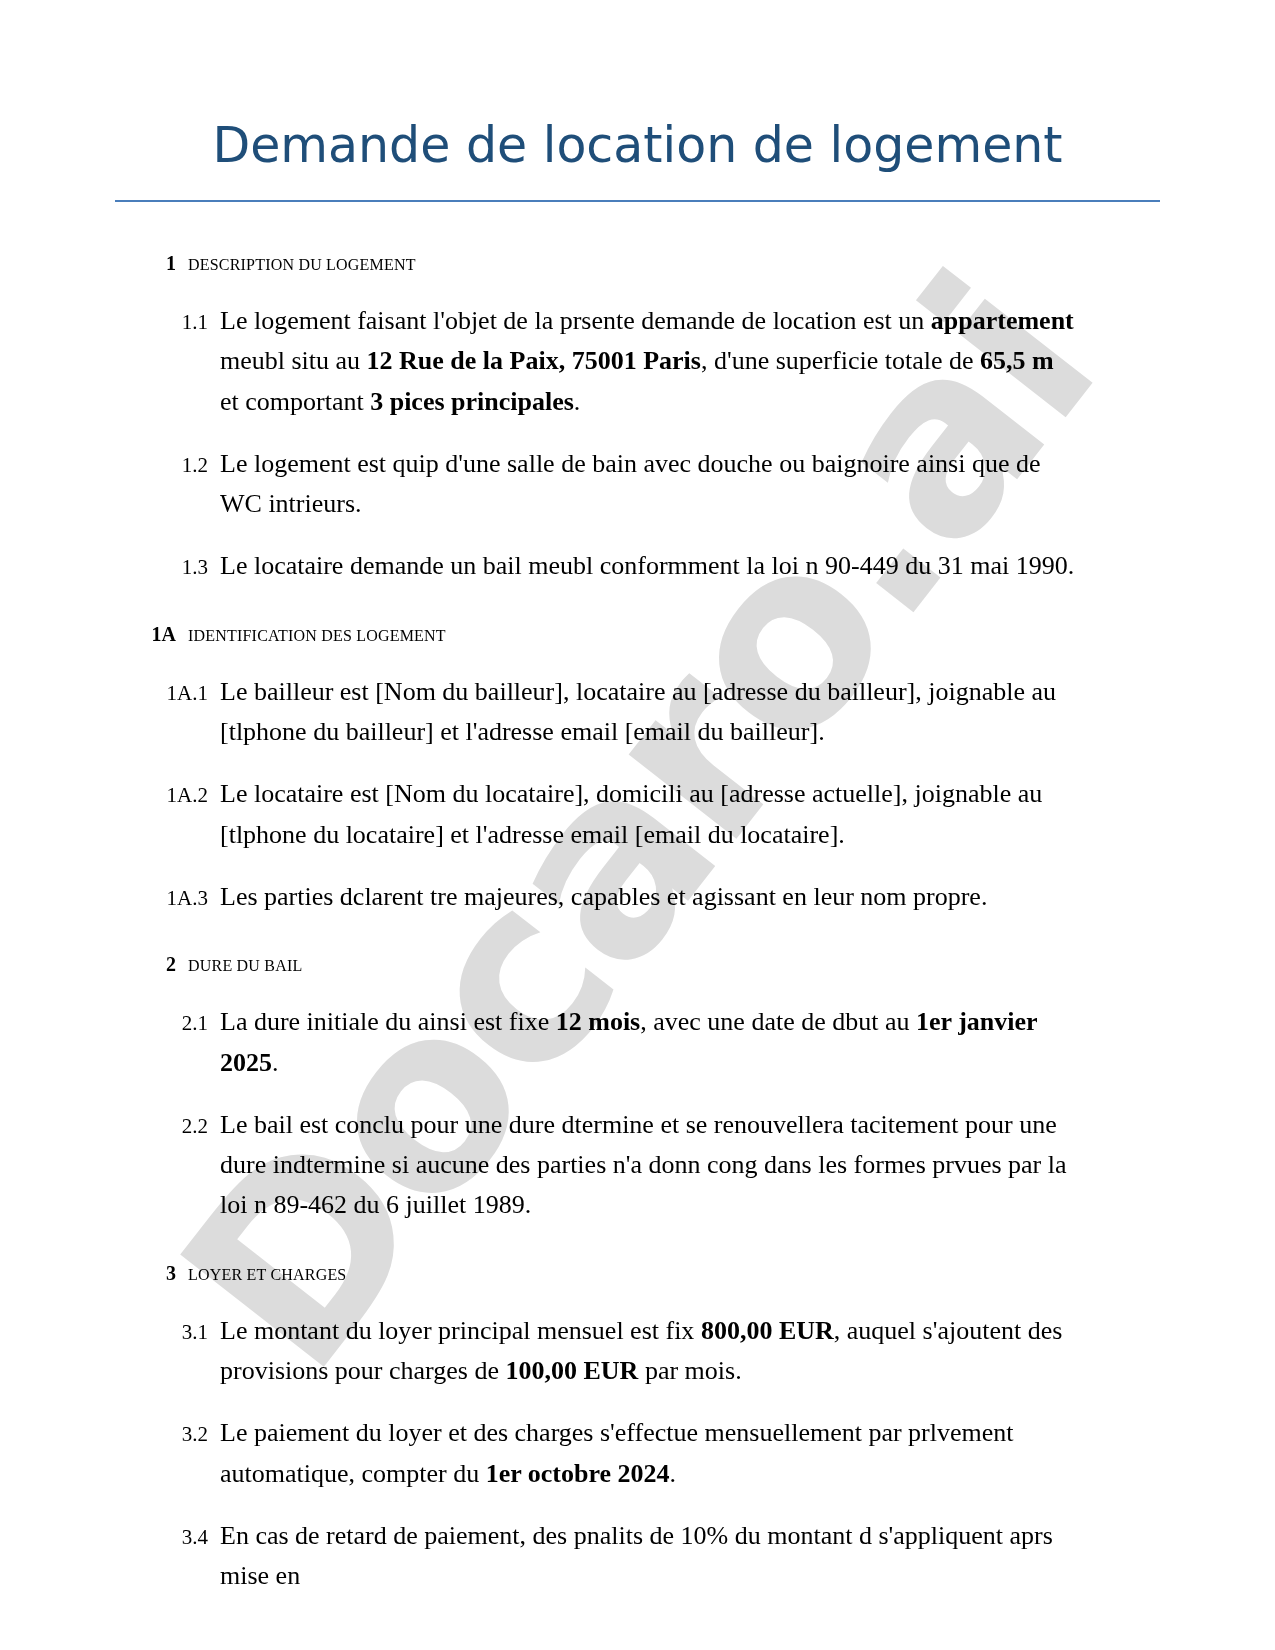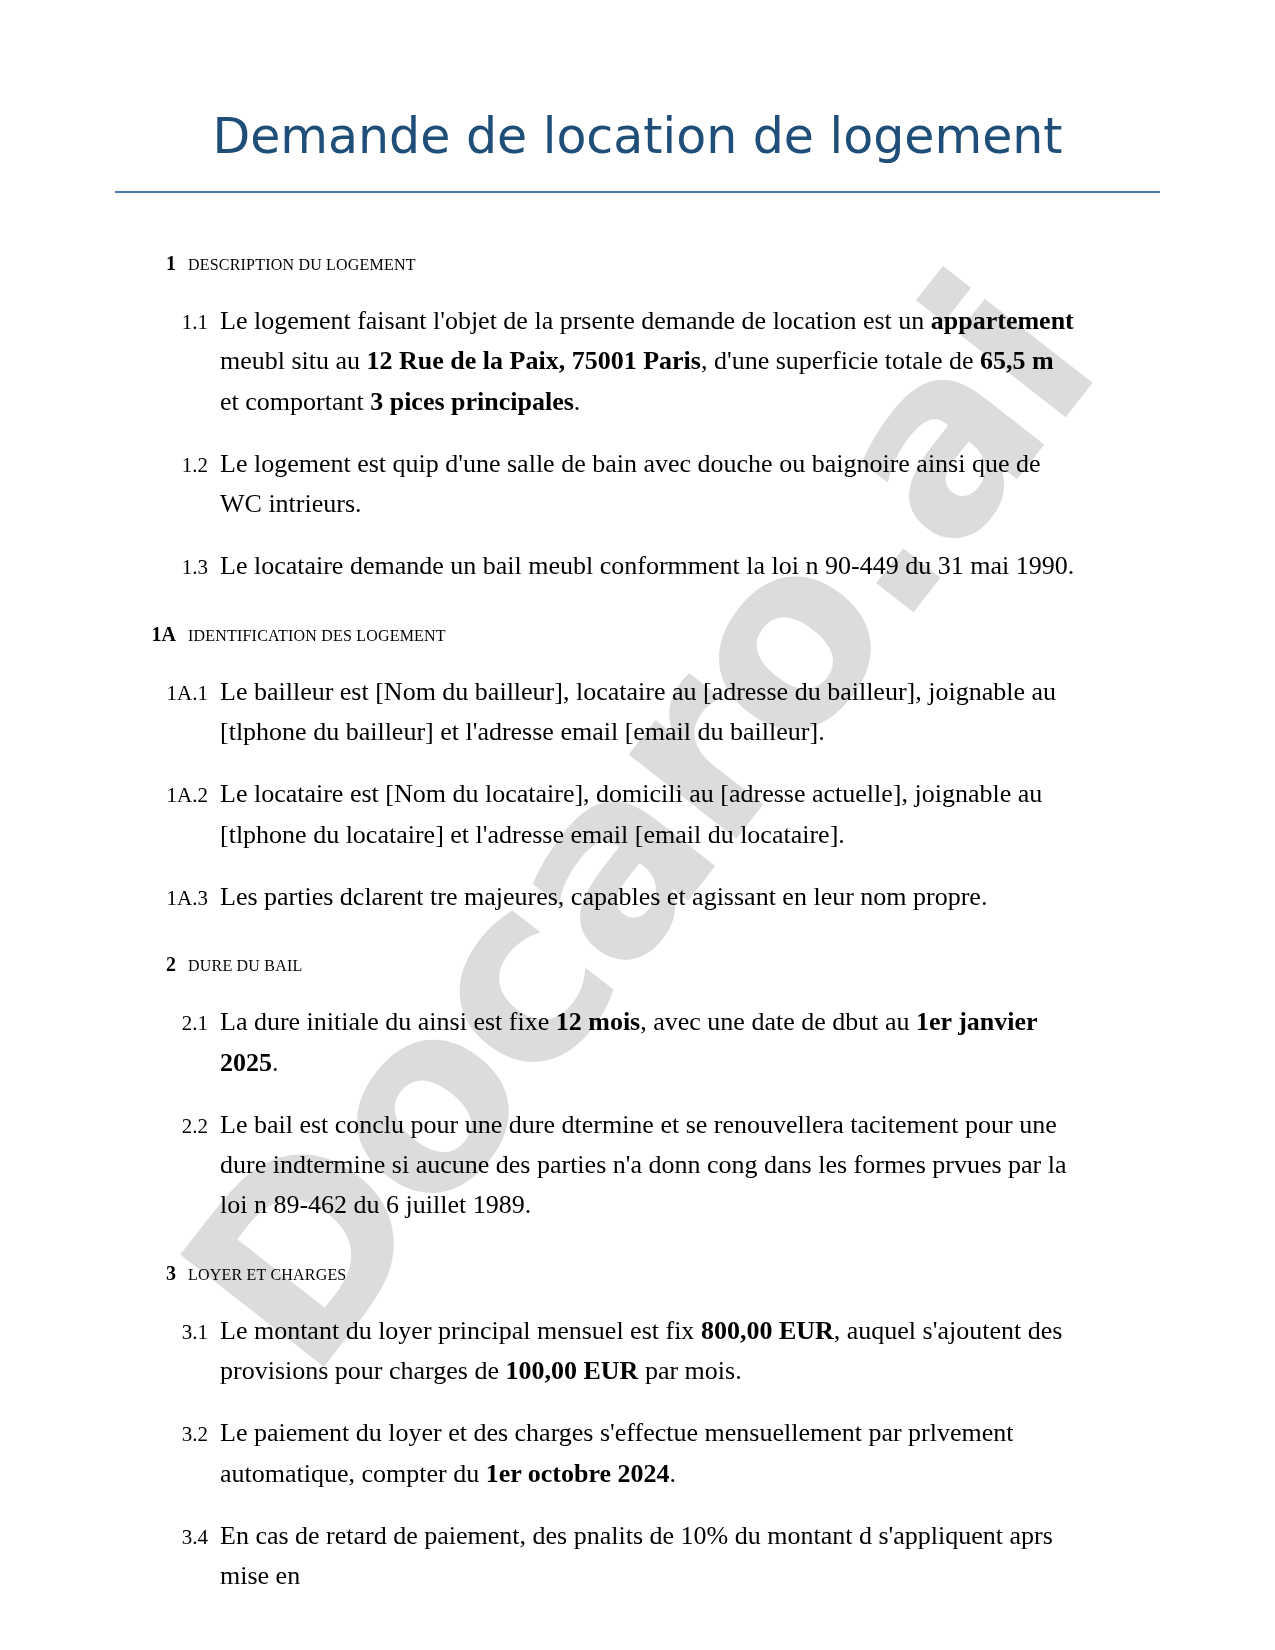--- a/index.html
+++ b/index.html
@@ -52,21 +52,21 @@
     top: 105px;
     z-index: 3;
   }
   .doc-title {
     font-family: "DejaVu Sans", sans-serif;
     font-weight: 400;
     font-size: 49px;
     line-height: 1.15;
     color: #1f4e79;
     text-align: center;
-    margin: 4px;
+    margin: 13px;
     padding: 0 67px;
     letter-spacing: 0px;
   }
   .title-rule {
     margin: 26px 115px 0 115px;
     height: 2px;
     background: #4a7ebb;
   }
 
   

